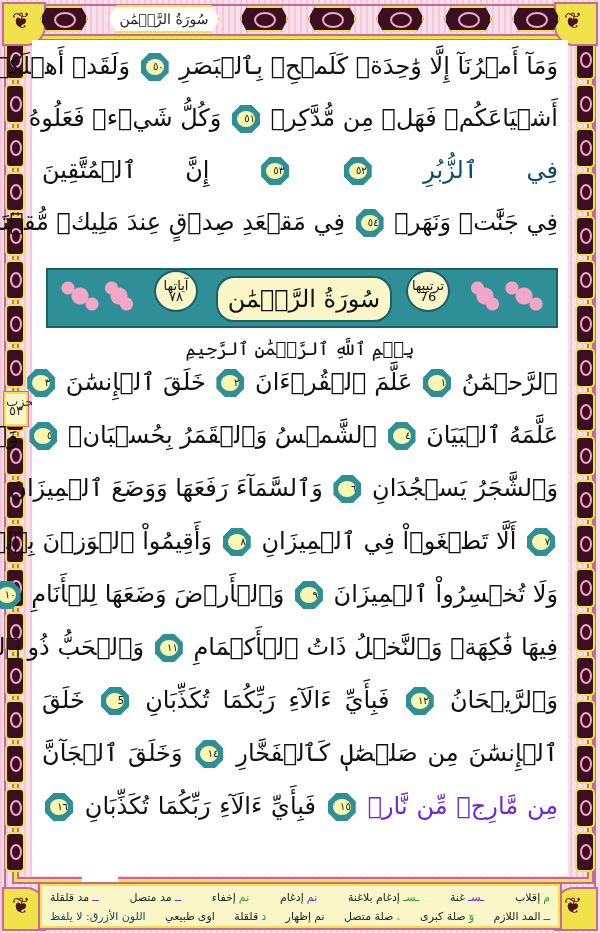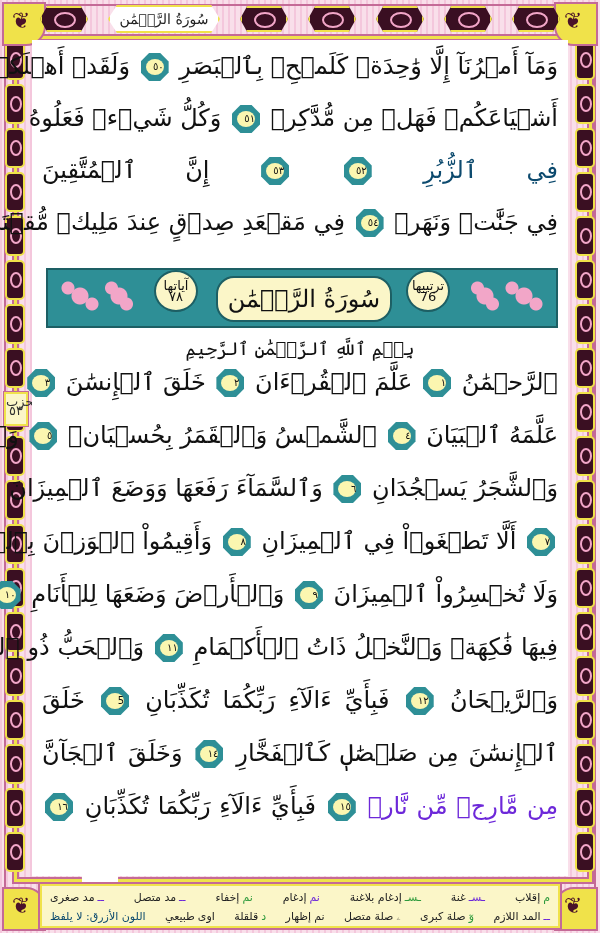--- a/index.html
+++ b/index.html
@@ -260,21 +260,21 @@
     <span class="item">
         <span class="sw gr">نم</span>
         <span>إخفاء</span>
       </span>
     <span class="item">
         <span class="sw rd">ــ</span>
         <span>مد متصل</span>
       </span>
     <span class="item">
         <span class="sw rd">ــ</span>
-        <span>مد صغرى</span>
+        <span>مد قلقلة</span>
       </span>
   </div>
   <div class="row">
     <span class="item">
         <span class="sw rd">ــ</span>
         <span>المد اللازم</span>
       </span>
     <span class="item">
         <span class="sw gr">وٓ</span>
         <span>صلة كبرى</span>

